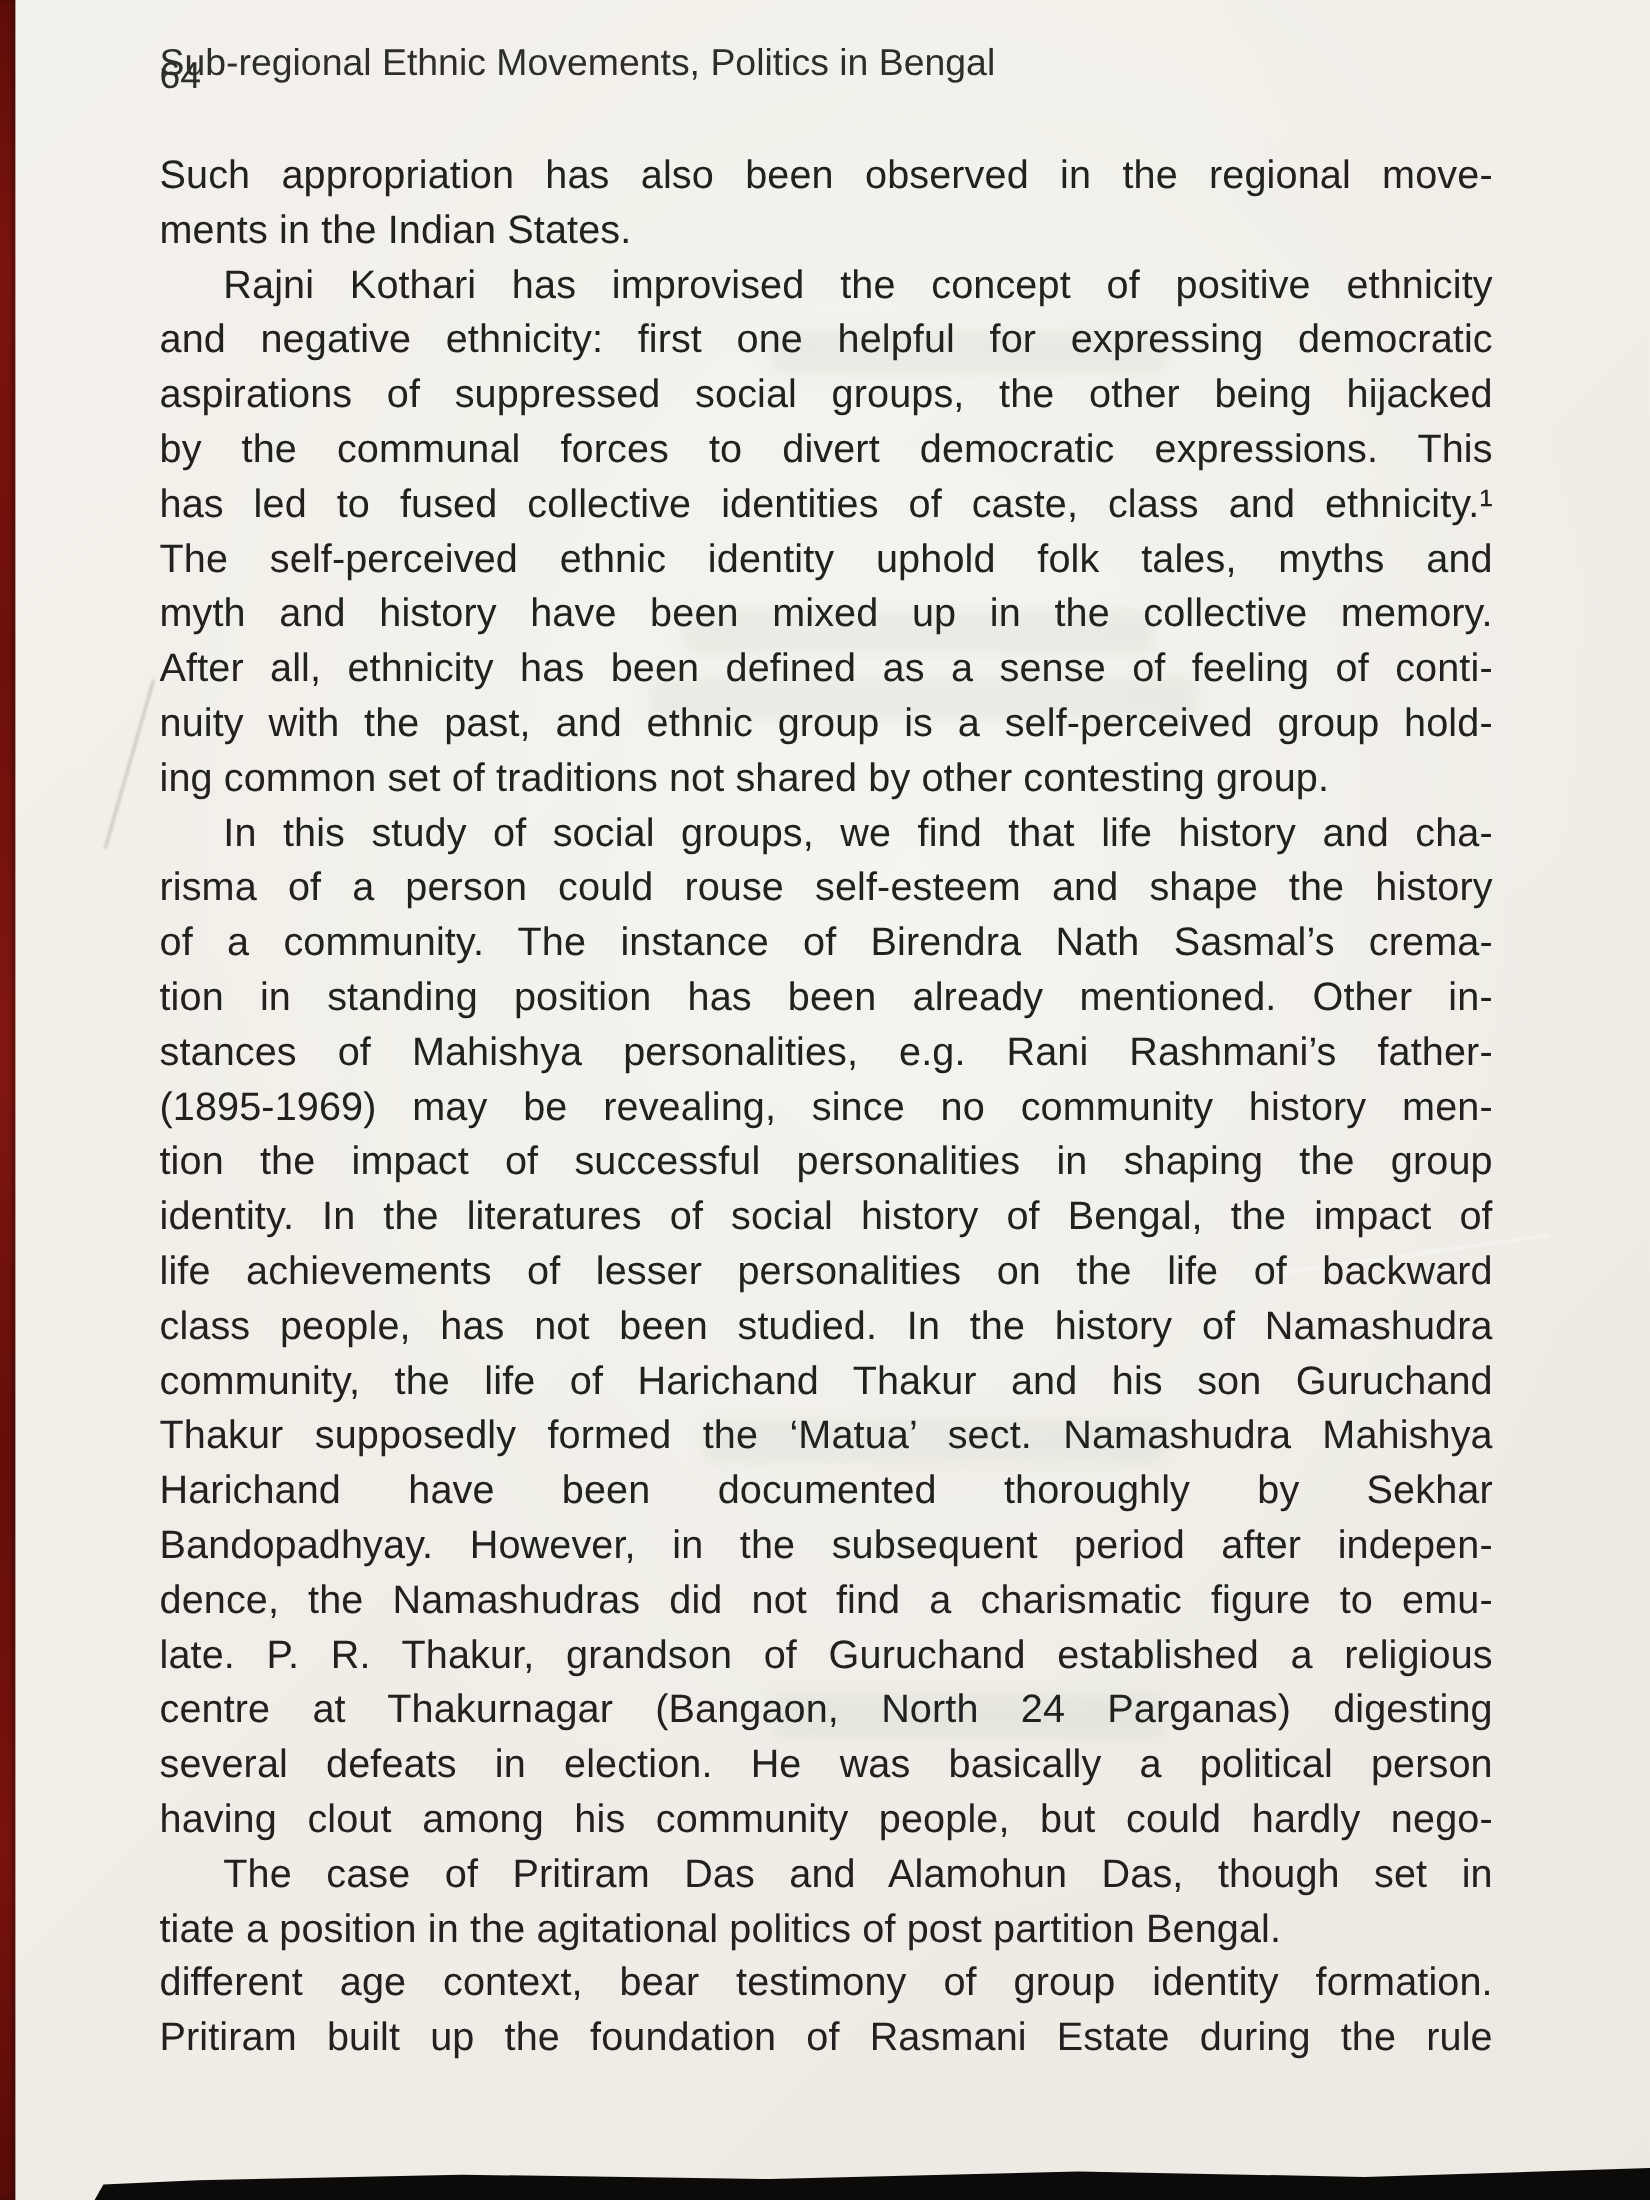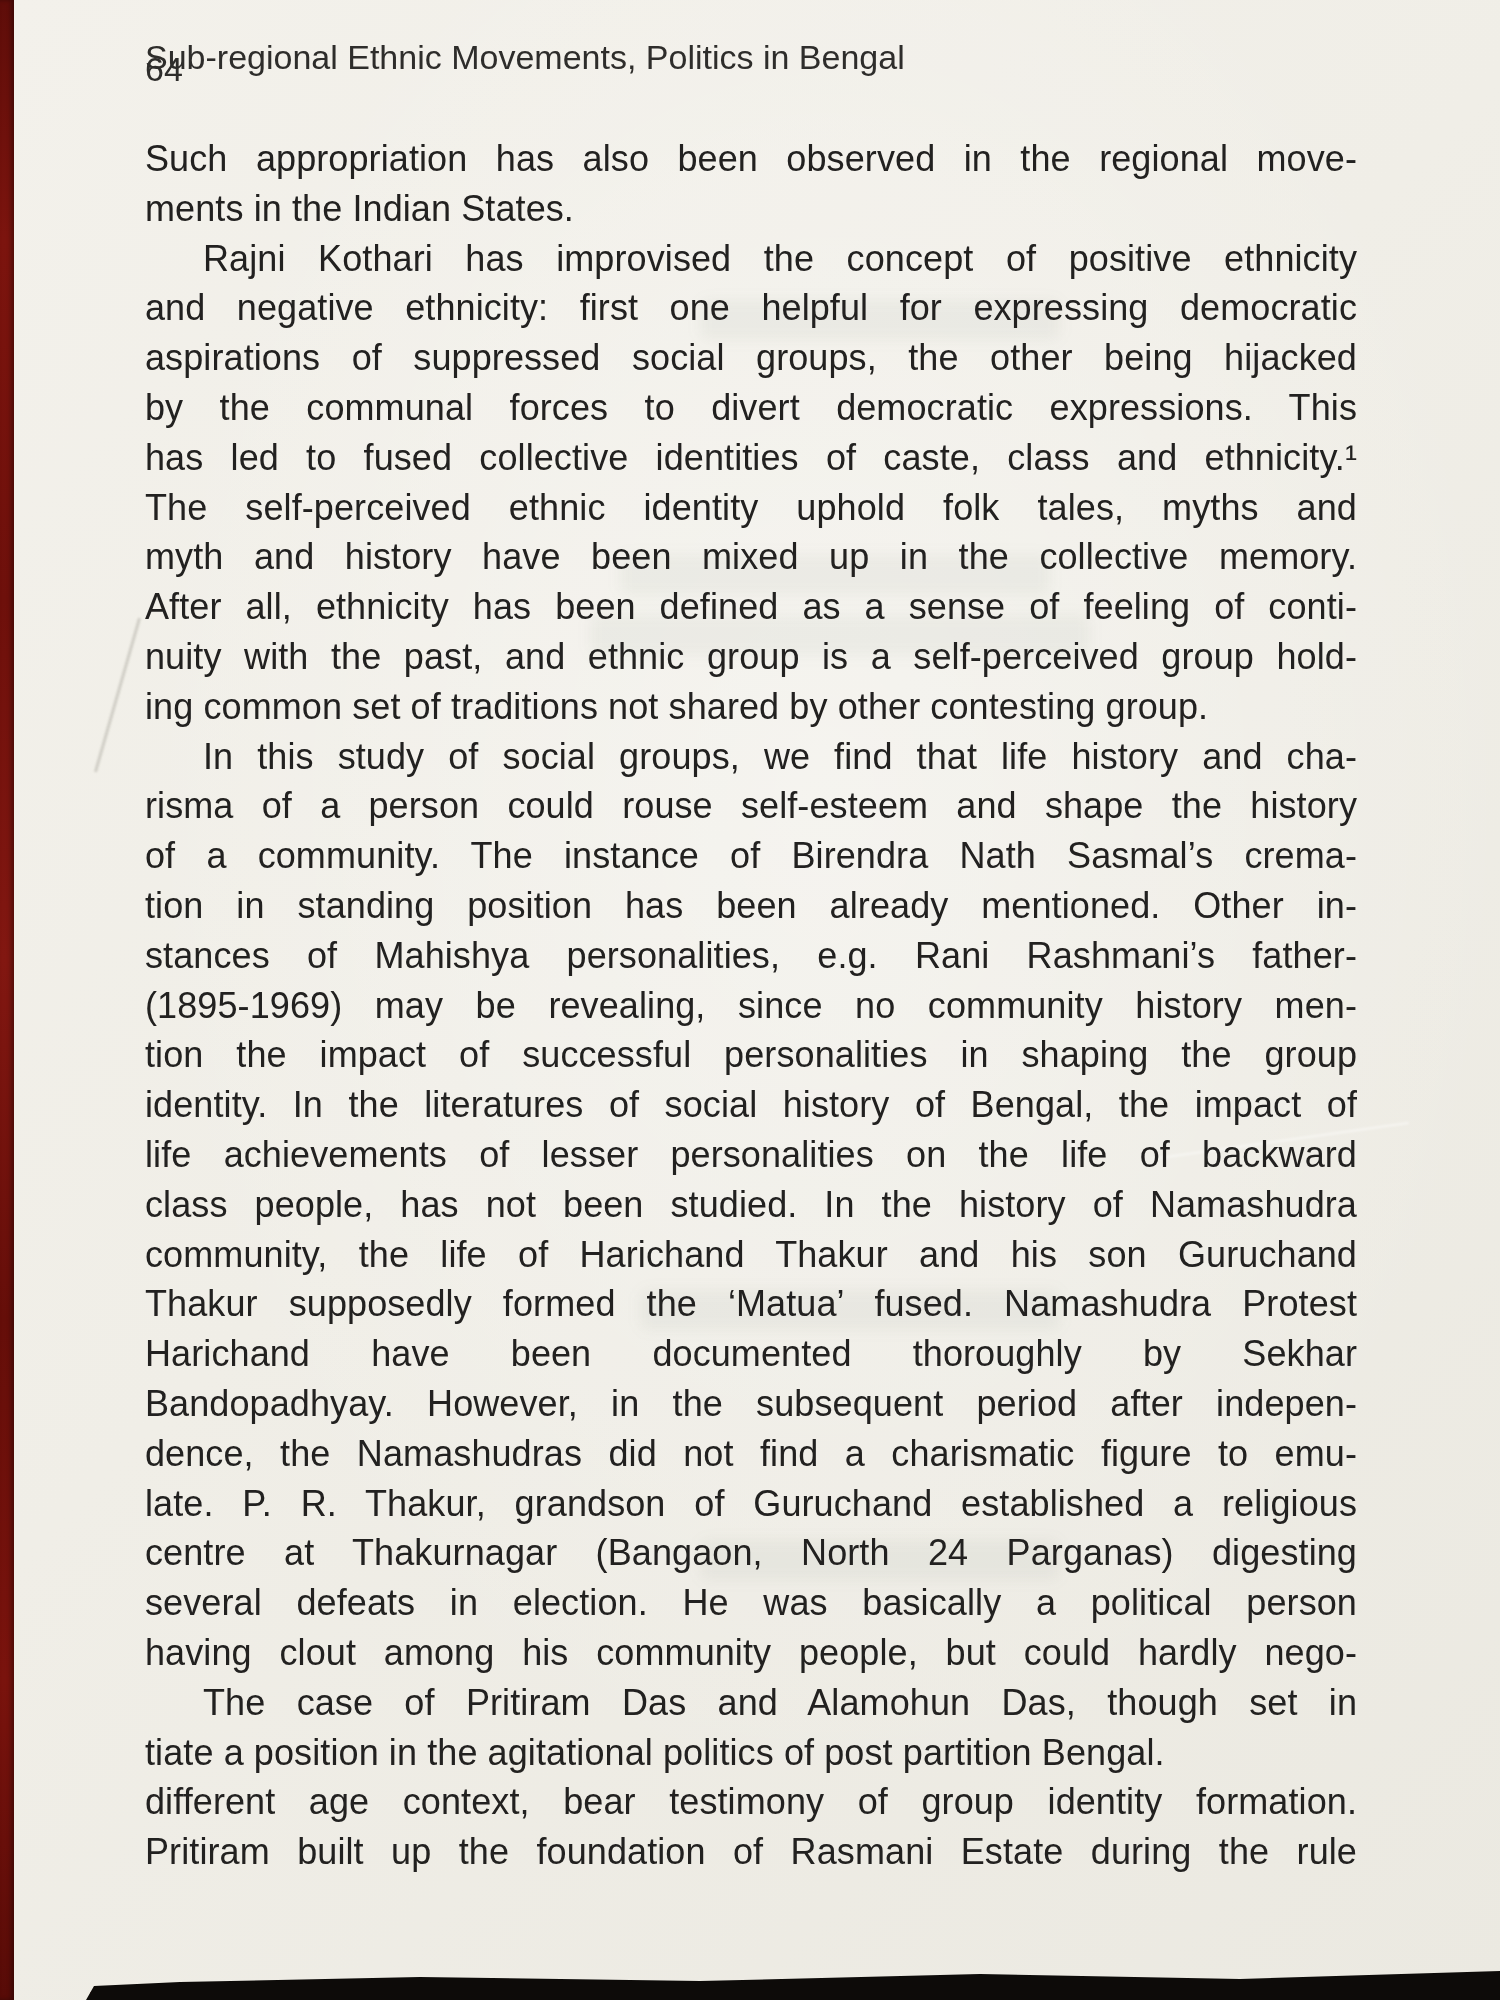--- a/index.html
+++ b/index.html
@@ -149,21 +149,21 @@
       <div class="line">risma of a person could rouse self-esteem and shape the history</div>
       <div class="line">of a community. The instance of Birendra Nath Sasmal’s crema-</div>
       <div class="line">tion in standing position has been already mentioned. Other in-</div>
       <div class="line">stances of Mahishya personalities, e.g. Rani Rashmani’s father-</div>
       <div class="line">(1895-1969) may be revealing, since no community history men-</div>
       <div class="line">tion the impact of successful personalities in shaping the group</div>
       <div class="line">identity. In the literatures of social history of Bengal, the impact of</div>
       <div class="line">life achievements of lesser personalities on the life of backward</div>
       <div class="line">class people, has not been studied. In the history of Namashudra</div>
       <div class="line">community, the life of Harichand Thakur and his son Guruchand</div>
-      <div class="line">Thakur supposedly formed the ‘Matua’ fused. Namashudra Protest</div>
+      <div class="line">Thakur supposedly formed the ‘Matua’ sect. Namashudra Mahishya</div>
       <div class="line">Harichand have been documented thoroughly by Sekhar</div>
       <div class="line">Bandopadhyay. However, in the subsequent period after indepen-</div>
       <div class="line">dence, the Namashudras did not find a charismatic figure to emu-</div>
       <div class="line">late. P. R. Thakur, grandson of Guruchand established a religious</div>
       <div class="line">centre at Thakurnagar (Bangaon, North 24 Parganas) digesting</div>
       <div class="line">several defeats in election. He was basically a political person</div>
       <div class="line">having clout among his community people, but could hardly nego-</div>
       <div class="line indent">The case of Pritiram Das and Alamohun Das, though set in</div>
       <div class="line para-end">tiate a position in the agitational politics of post partition Bengal.</div>
       <div class="line">different age context, bear testimony of group identity formation.</div>

